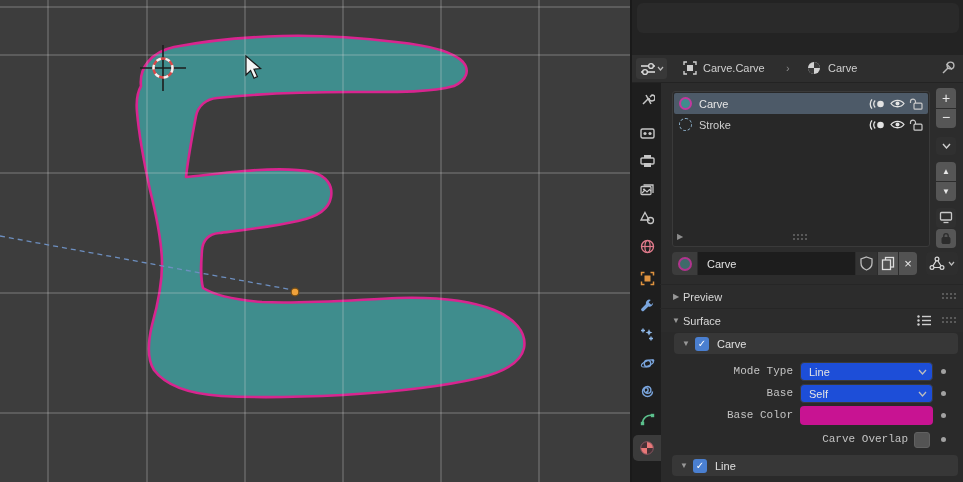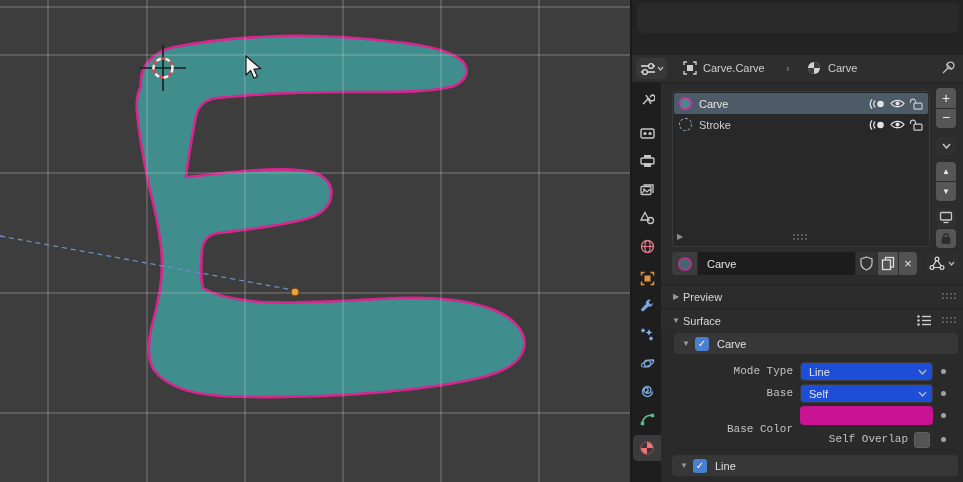--- a/index.html
+++ b/index.html
@@ -388,25 +388,25 @@
 
 <div class="abs prow-label" style="left:660px;top:384px">Base</div>
 <div class="abs dd" style="top:384px">
   <span>Self</span>
   <svg width="9" height="6" viewBox="0 0 9 6">
       <polyline points="1,1 4.5,5 8,1" fill="none" stroke="#bdbdbd" stroke-width="1.3"></polyline>
     </svg>
 </div>
 <span class="abs deco-dot" style="top:391px"></span>
 
-<div class="abs prow-label" style="left:660px;top:420px">Base Color</div>
+<div class="abs prow-label" style="left:660px;top:406px">Base Color</div>
 <div class="abs" style="left: 800px; top: 406px; width: 133px; height: 19px; border-radius: 4px; background: rgb(200, 19, 146);"></div>
 <span class="abs deco-dot" style="top:413px"></span>
 
-<div class="abs prow-label" style="left:775px;top:430px">Self Overlap</div>
+<div class="abs prow-label" style="left:775px;top:430px">Carve Overlap</div>
 <span class="abs cbx cbx-off" style="left:914px;top:432px"></span>
 <span class="abs deco-dot" style="top:437px"></span>
 
 <div class="abs substrip" style="left:672px;top:455px;width:286px">
   <span class="tri" style="margin-left:5px">▼</span>
   <span class="cbx" style="margin:0 8px 0 2px"><span>✓</span></span>
   <span>Line</span>
 </div>
 
 </body></html>

